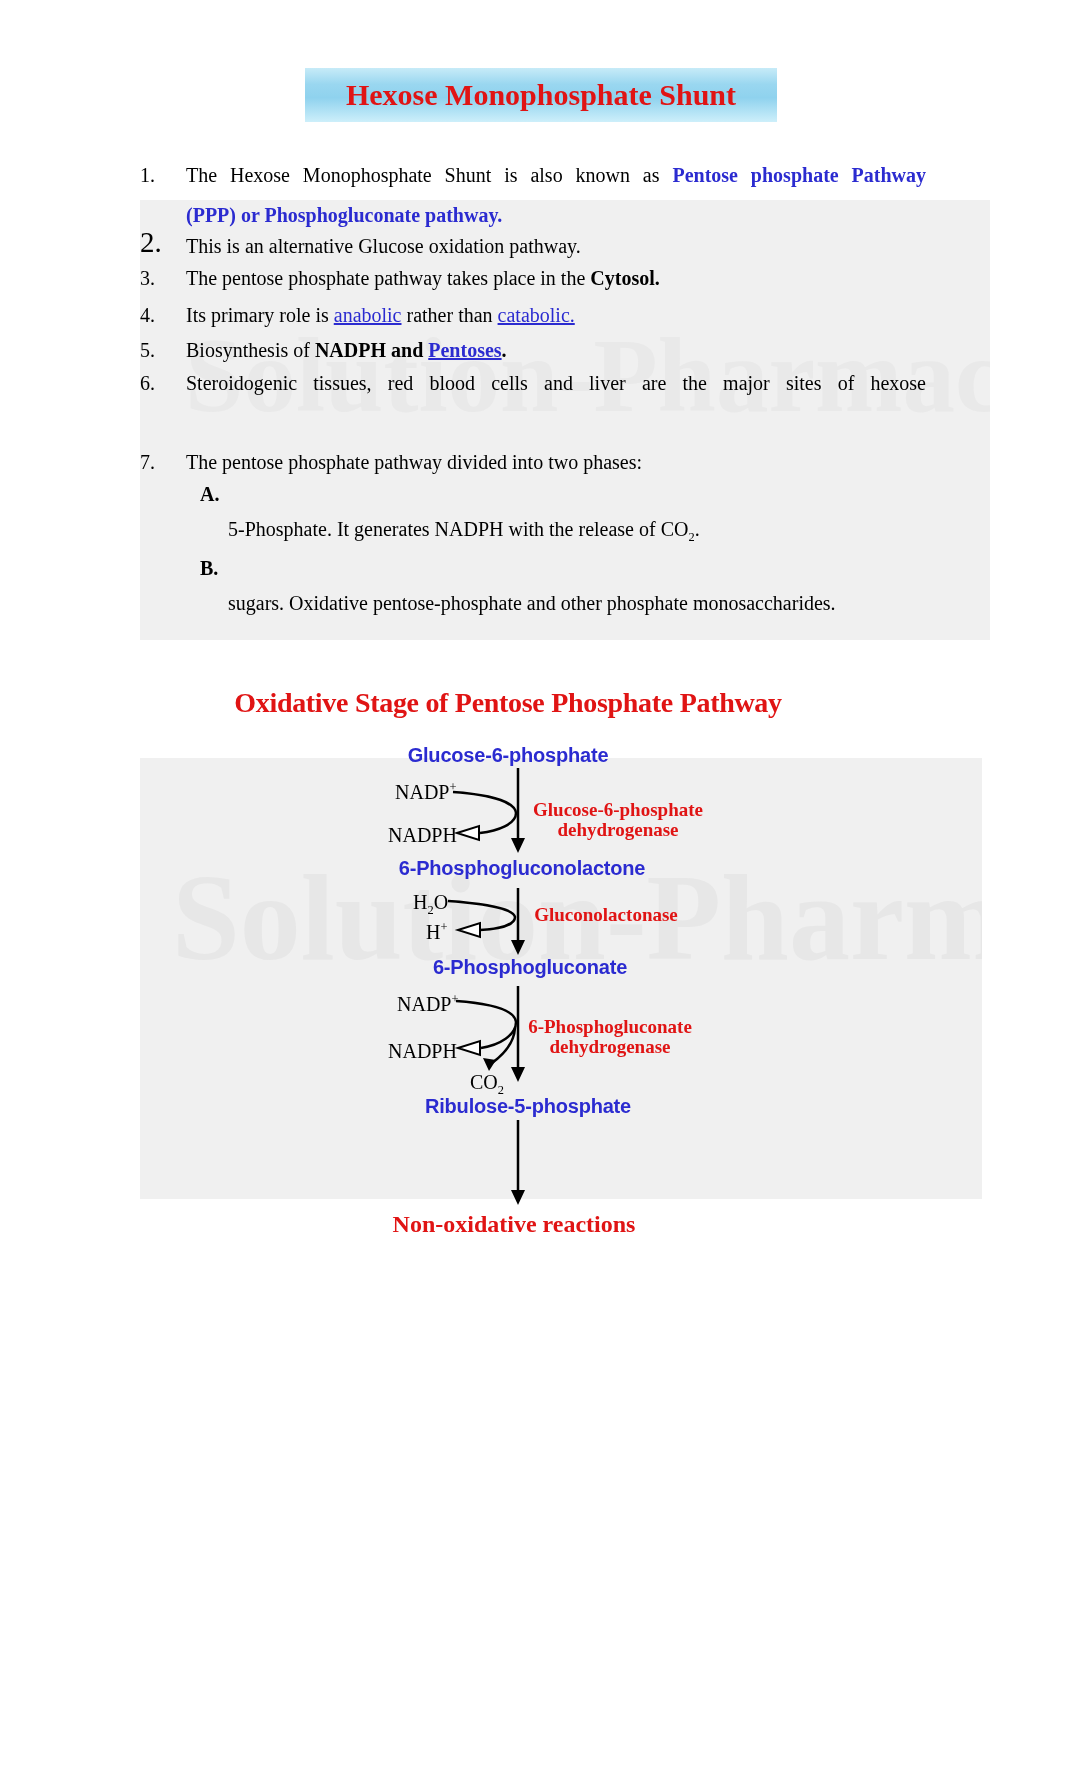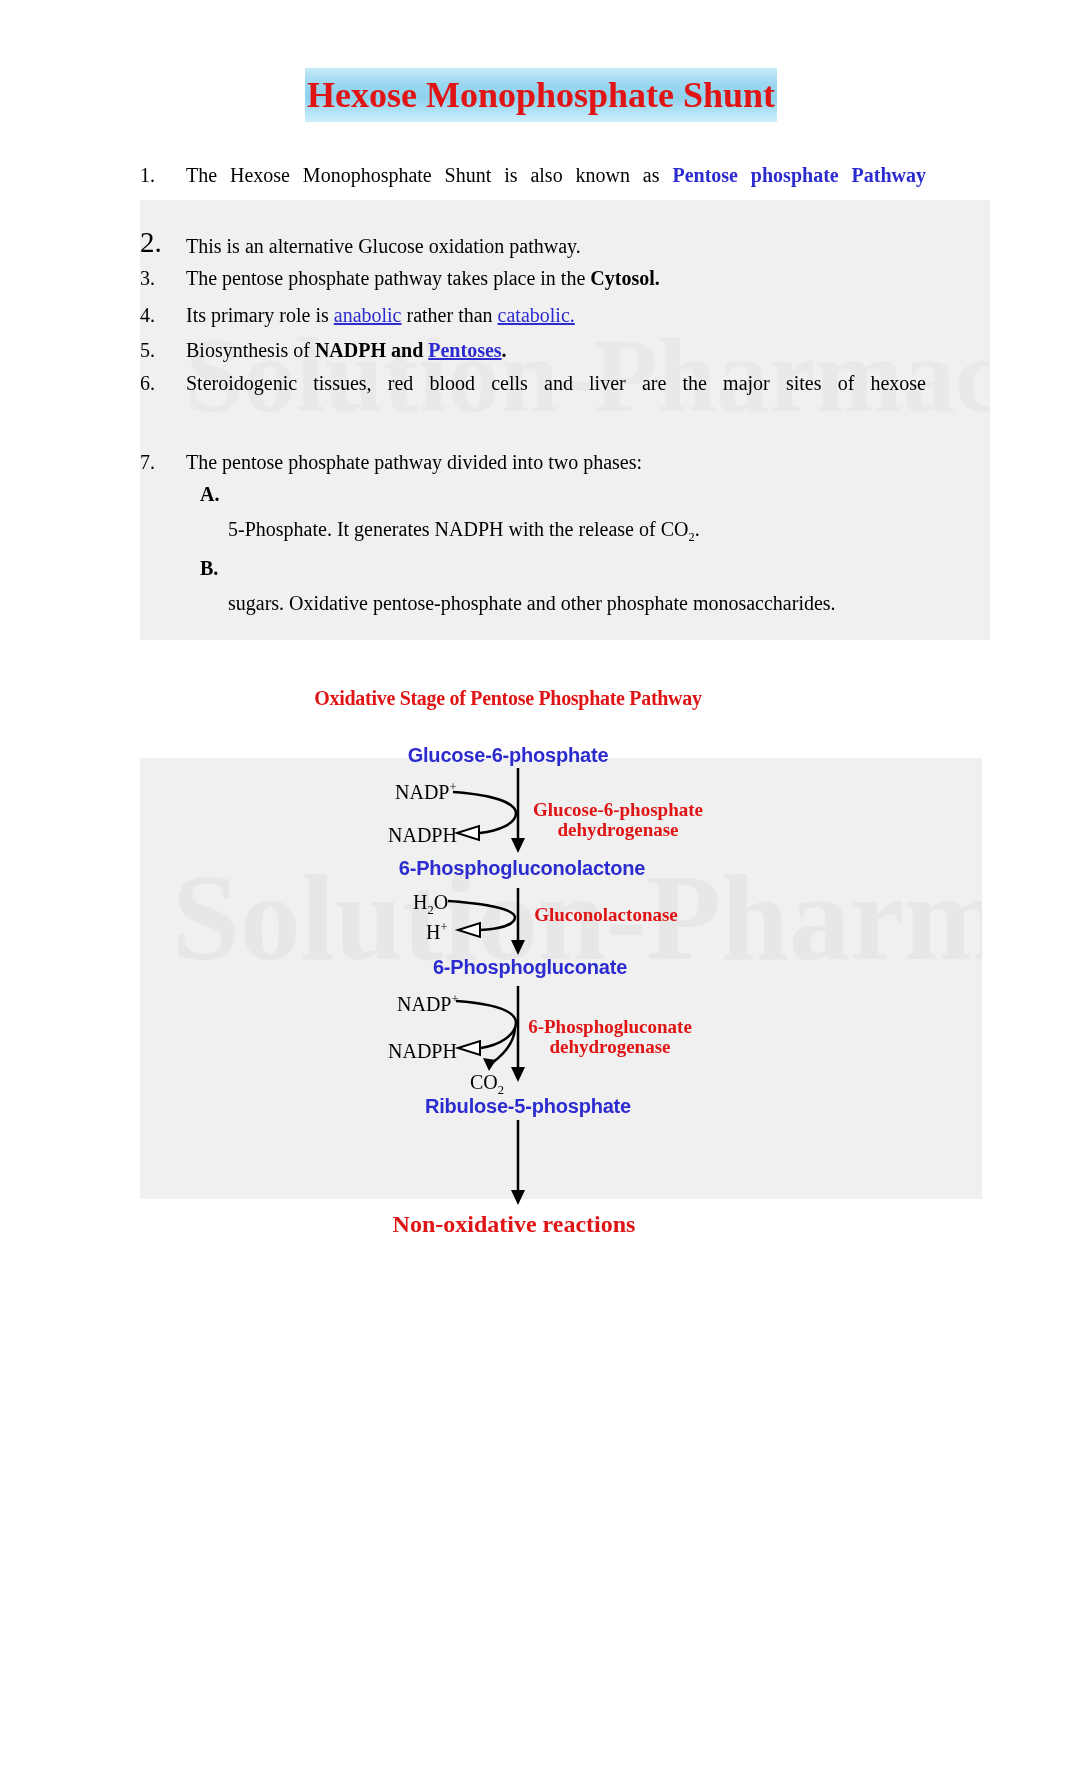--- a/index.html
+++ b/index.html
@@ -3,21 +3,21 @@
 <meta charset="utf-8">
 <style>
   html,body{margin:0;padding:0;background:#ffffff;}
   #page{position:relative;width:1088px;height:1792px;background:#ffffff;overflow:hidden;
         font-family:"Liberation Serif",serif;}
 
   
   .banner{position:absolute;left:305px;top:68px;width:472px;height:54px;z-index:1;
           background:linear-gradient(180deg,#c7ebf8 0%,#9ad7f0 30%,#8fd2ee 55%,#cdeffa 100%);
           display:flex;align-items:center;justify-content:center;}
-  .banner-title{font-weight:bold;font-size:36px;color:#e01414;white-space:nowrap;}
+  .banner-title{font-weight:bold;font-size:30px;color:#e01414;white-space:nowrap;}
 
   
   .panel{position:absolute;background:#f0f0f0;overflow:hidden;z-index:0;}
   .panel1{left:140px;top:200px;width:850px;height:440px;}
   .panel2{left:140px;top:758px;width:842px;height:441px;}
   .wm{position:absolute;font-family:"Liberation Serif",serif;font-weight:bold;white-space:nowrap;
       color:#e9e9e9;user-select:none;}
   .wm1{left:45px;top:115px;font-size:105px;}
   .wm2{left:32px;top:90px;font-size:122px;color:#e7e7e7;}
 
@@ -30,21 +30,21 @@
   .sub .content{margin-left:88px;}
   .jl{text-align:justify;text-align-last:justify;}
   .blue{color:#2b2bd0;}
   .red{color:#000000;font-family:Liberation Serif, serif;}
   .b{font-weight:bold;}
   .ul{text-decoration:underline;}
   sub,sup{font-size:62%;}
 
   
   .sec-heading{position:absolute;left:508px;top:687px;transform:translateX(-50%);
-     font-weight:bold;font-size:20px;letter-spacing:-0.3px;color:#e01414;white-space:nowrap;z-index:2;}
+     font-weight:bold;font-size:28px;letter-spacing:-0.3px;color:#e01414;white-space:nowrap;z-index:2;}
   .met{position:absolute;transform:translateX(-50%);font-family:"Liberation Sans",sans-serif;
      font-weight:bold;font-size:20px;letter-spacing:-0.2px;color:#2b2bd0;white-space:nowrap;z-index:4;}
   .enz{position:absolute;transform:translateX(-50%);font-weight:bold;font-size:19px;color:#e01414;
      text-align:center;white-space:nowrap;line-height:20px;z-index:4;}
   .cof{position:absolute;font-size:20px;color:#000;white-space:nowrap;z-index:4;}
   .diag-footer{position:absolute;left:514px;top:1211px;transform:translateX(-50%);
      font-weight:bold;font-size:24px;color:#e01414;white-space:nowrap;z-index:4;}
 
   .arrows{position:absolute;left:0;top:0;z-index:3;pointer-events:none;}
 </style>
@@ -62,20 +62,23 @@
   </div>
   <div class="panel panel2">
     <div class="wm wm2">Solution-Pharmacy</div>
   </div>
 
   <div class="lline" style="top:162px">
     <span class="num">1.</span>
     <div class="content jl">
       <span>The Hexose Monophosphate Shunt is also known as </span><span class="blue b">Pentose phosphate Pathway</span>
     </div>
+  </div>
+  <div class="lline" style="top:202px">
+    <div class="content blue b">(PPP) or Phosphogluconate pathway.</div>
   </div>
 
   <div class="lline" style="top:233px">
     <span class="num num-big">2.</span>
     <div class="content">This is an alternative Glucose oxidation pathway.</div>
   </div>
 
   <div class="lline" style="top:265px">
     <span class="num">3.</span>
     <div class="content">

